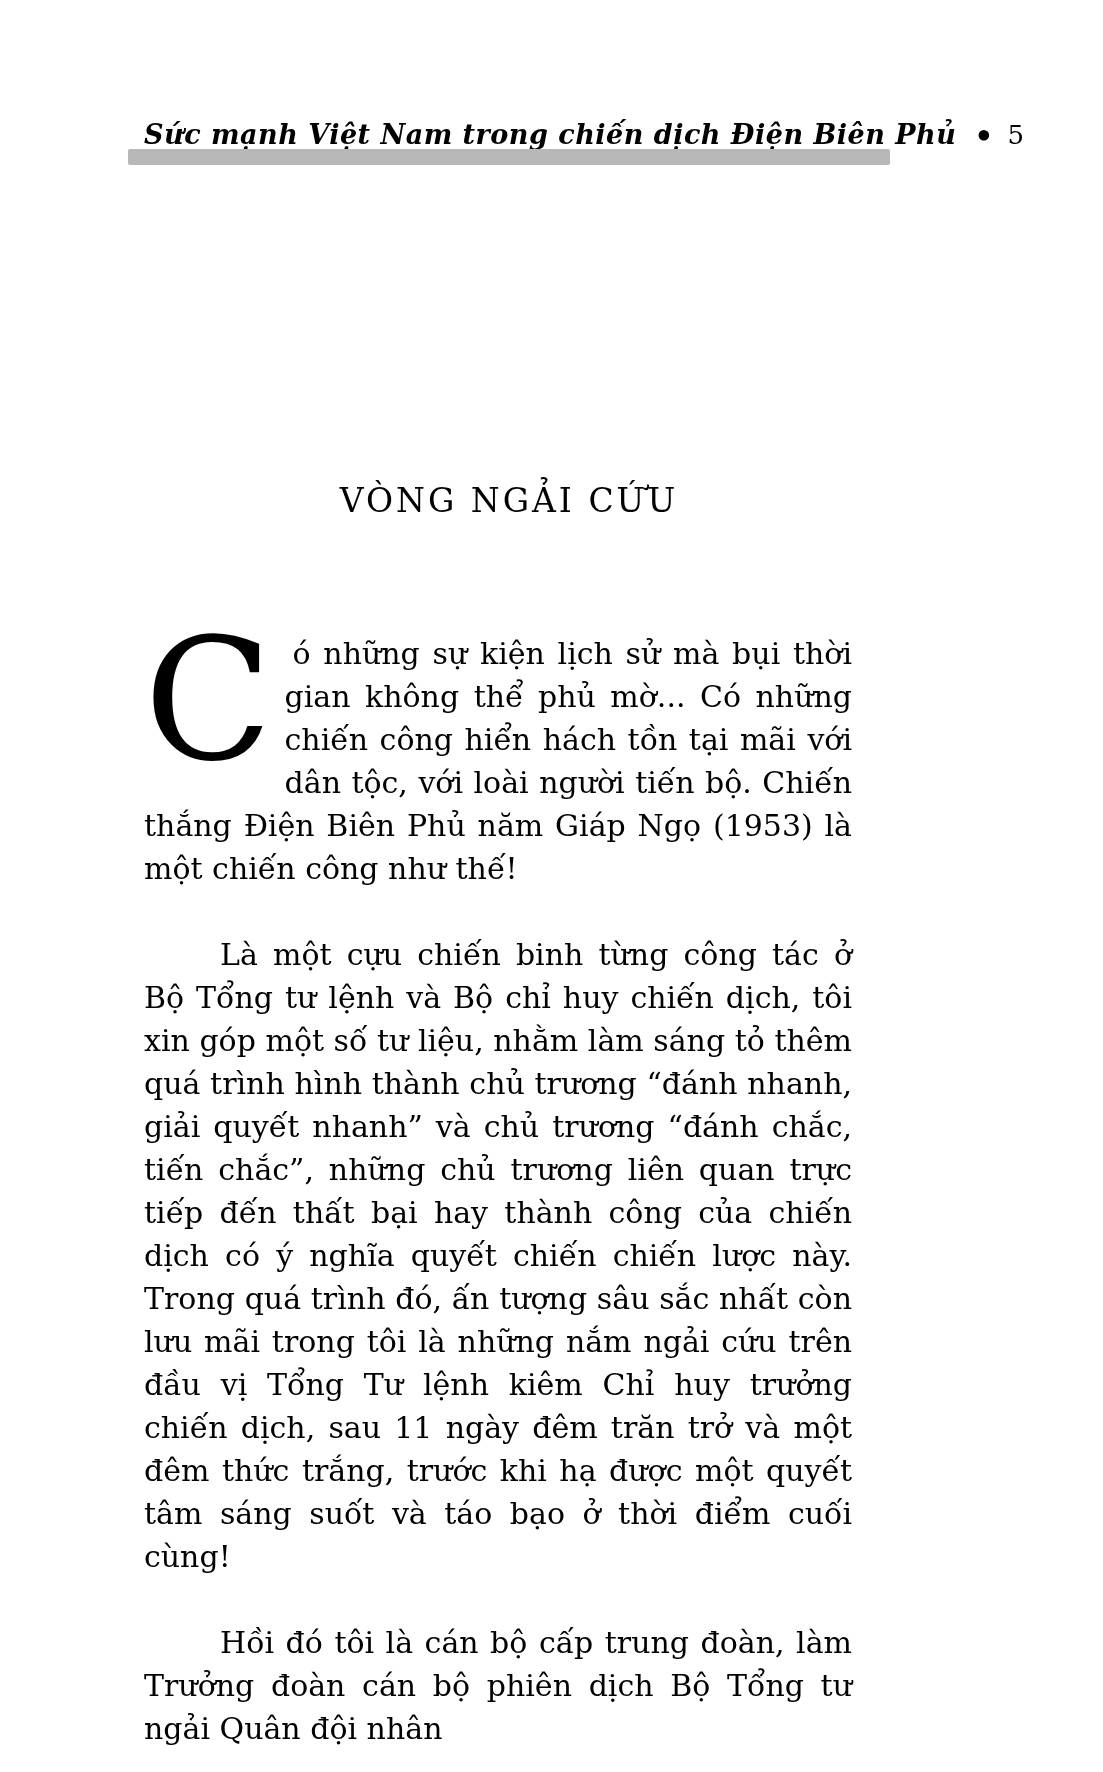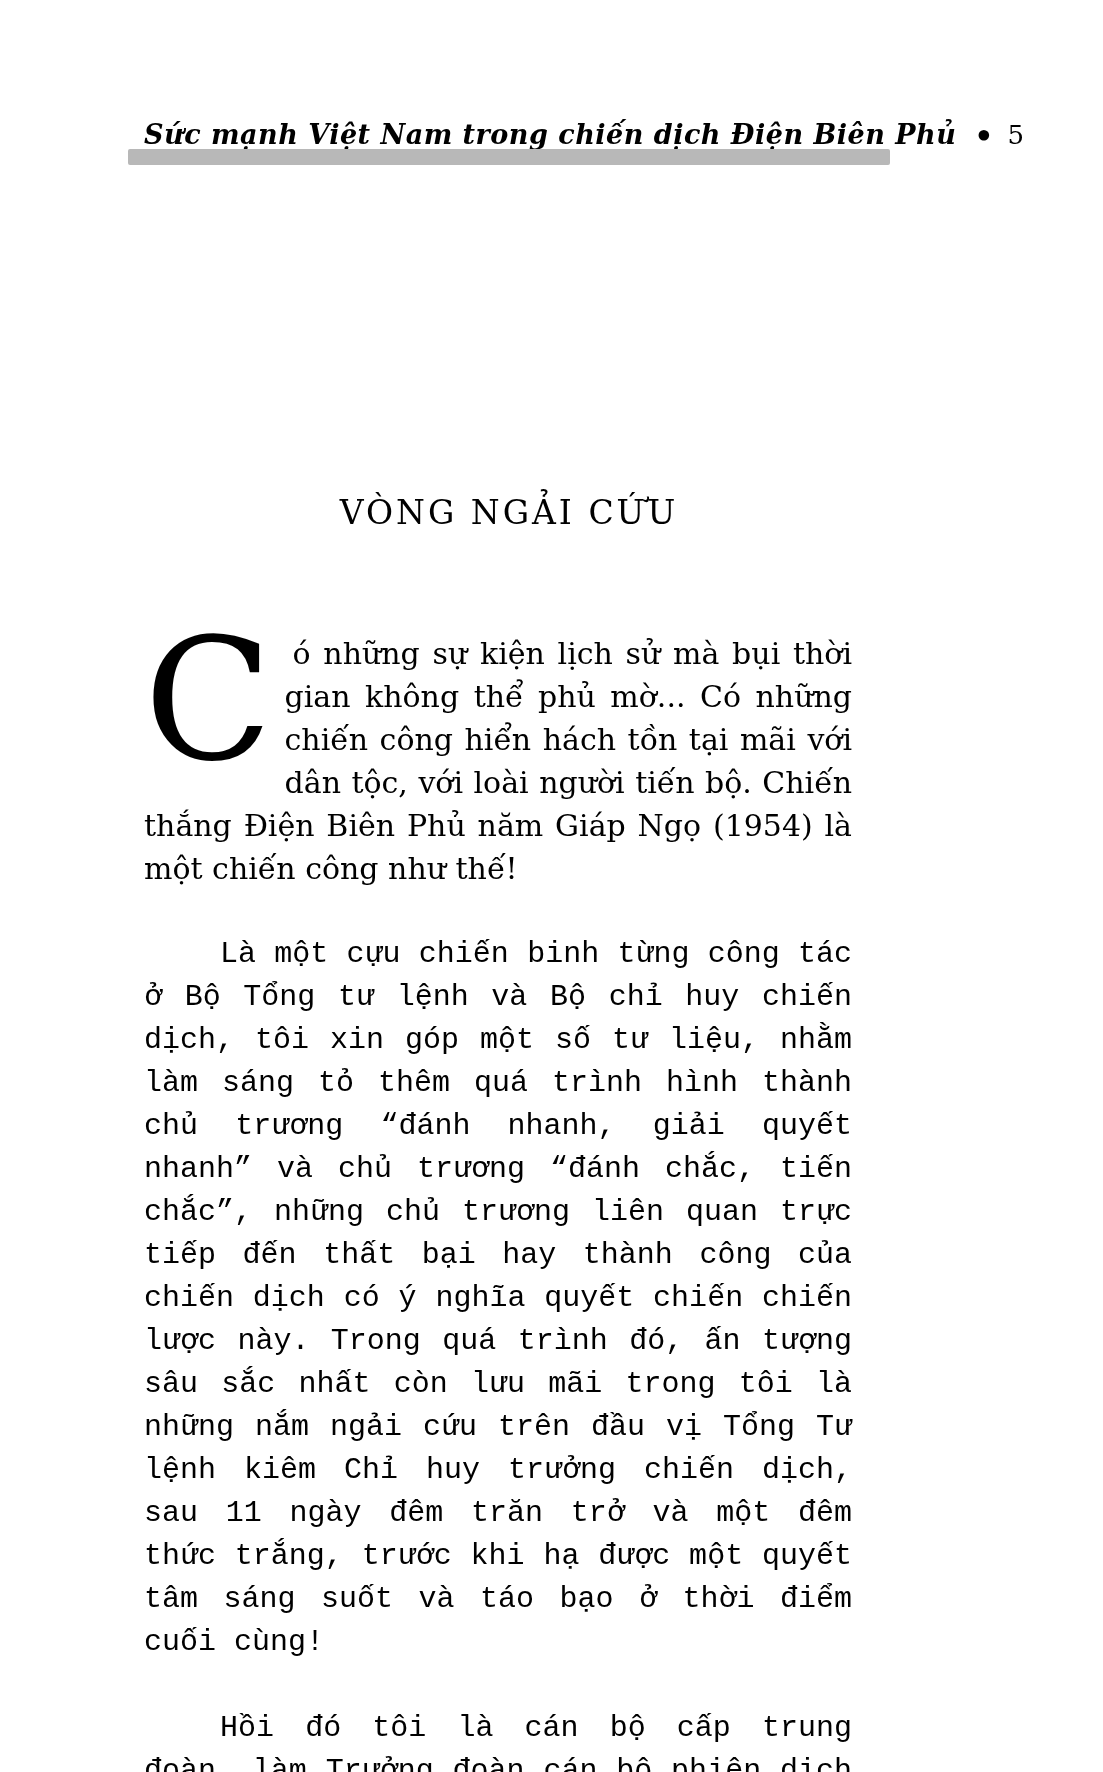--- a/index.html
+++ b/index.html
@@ -49,42 +49,42 @@
       top: 141px;
       left: 120px;
       width: 762px;
       height: 5px;
       background: #b8b8b8;
       border-radius: 2px;
     }
     
     .chapter-title {
       position: absolute;
-      top: 464px;
+      top: 452px;
       left: 120px;
       width: 762px;
       text-align: center;
       font-size: 33px;
       line-height: 50px;
       letter-spacing: 3px;
       font-weight: 500;
     }
     
     .body-text {
       position: absolute;
       top: 608px;
       left: 120px;
       width: 740px;
       font-size: 30px;
       line-height: 43px;
       text-align: justify;
       text-justify: inter-word;
     }
     .para { margin: 0; }
-    .para + .para { margin-top: 27px; font-family: Liberation Mono, monospace; }
+    .para + .para { margin-top: 27px; }
     .para.indented { text-indent: 76px; }
     .dropcap {
       float: left;
       font-size: 168px;
       line-height: 122px;
       padding: 8px 12px 0 0;
       font-family: "DejaVu Serif", "Liberation Serif", serif;
       font-weight: 400;
     }
   </style>
@@ -98,19 +98,19 @@
   </div>
 
   <div class="header-rule"></div>
 
   <div class="chapter-title">
     <div>VÒNG NGẢI CỨU</div>
   </div>
 
   <div class="body-text">
     <p class="para">
-      <span class="dropcap">C</span><span>ó những sự kiện lịch sử mà bụi thời gian không thể phủ mờ... Có những chiến công hiển hách tồn tại mãi với dân tộc, với loài người tiến bộ. Chiến thắng Điện Biên Phủ năm Giáp Ngọ (1954) là một chiến công như thế!</span>
+      <span class="dropcap">C</span><span>ó những sự kiện lịch sử mà bụi thời gian không thể phủ mờ... Có những chiến công hiển hách tồn tại mãi với dân tộc, với loài người tiến bộ. Chiến thắng Điện Biên Phủ năm Giáp Ngọ (1953) là một chiến công như thế!</span>
     </p>
     <p class="para indented">Là một cựu chiến binh từng công tác ở Bộ Tổng tư lệnh và Bộ chỉ huy chiến dịch, tôi xin góp một số tư liệu, nhằm làm sáng tỏ thêm quá trình hình thành chủ trương “đánh nhanh, giải quyết nhanh” và chủ trương “đánh chắc, tiến chắc”, những chủ trương liên quan trực tiếp đến thất bại hay thành công của chiến dịch có ý nghĩa quyết chiến chiến lược này. Trong quá trình đó, ấn tượng sâu sắc nhất còn lưu mãi trong tôi là những nắm ngải cứu trên đầu vị Tổng Tư lệnh kiêm Chỉ huy trưởng chiến dịch, sau 11 ngày đêm trăn trở và một đêm thức trắng, trước khi hạ được một quyết tâm sáng suốt và táo bạo ở thời điểm cuối cùng!</p>
     <p class="para indented">Hồi đó tôi là cán bộ cấp trung đoàn, làm Trưởng đoàn cán bộ phiên dịch Bộ Tổng tư ngải Quân đội nhân</p>
   </div>
 
 </div>
 
 </body></html>

